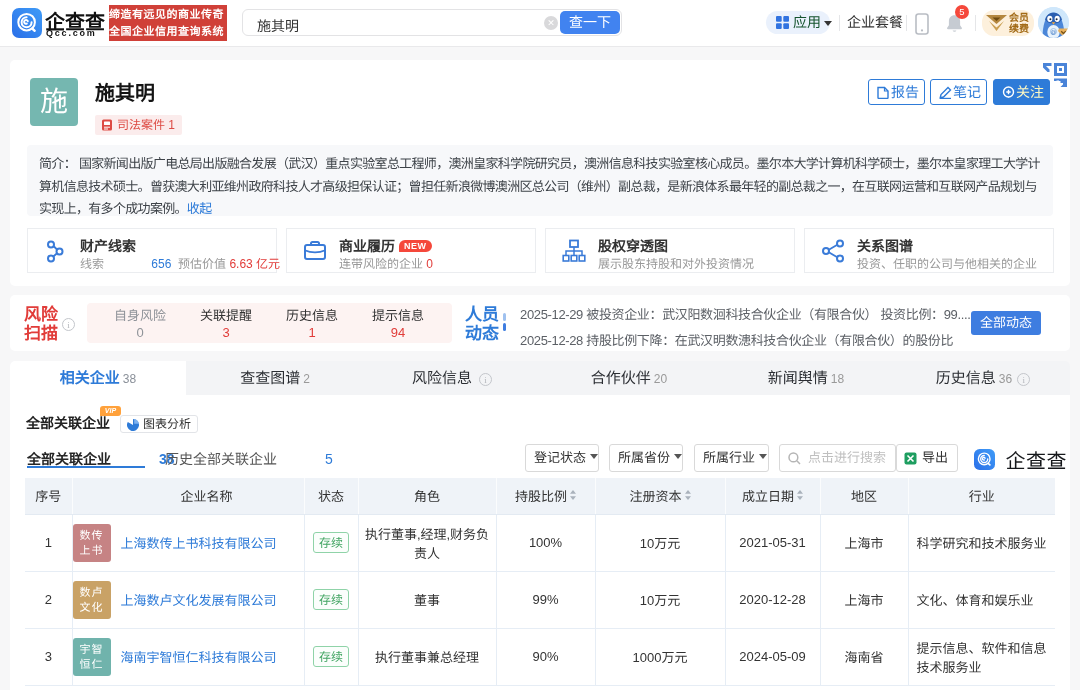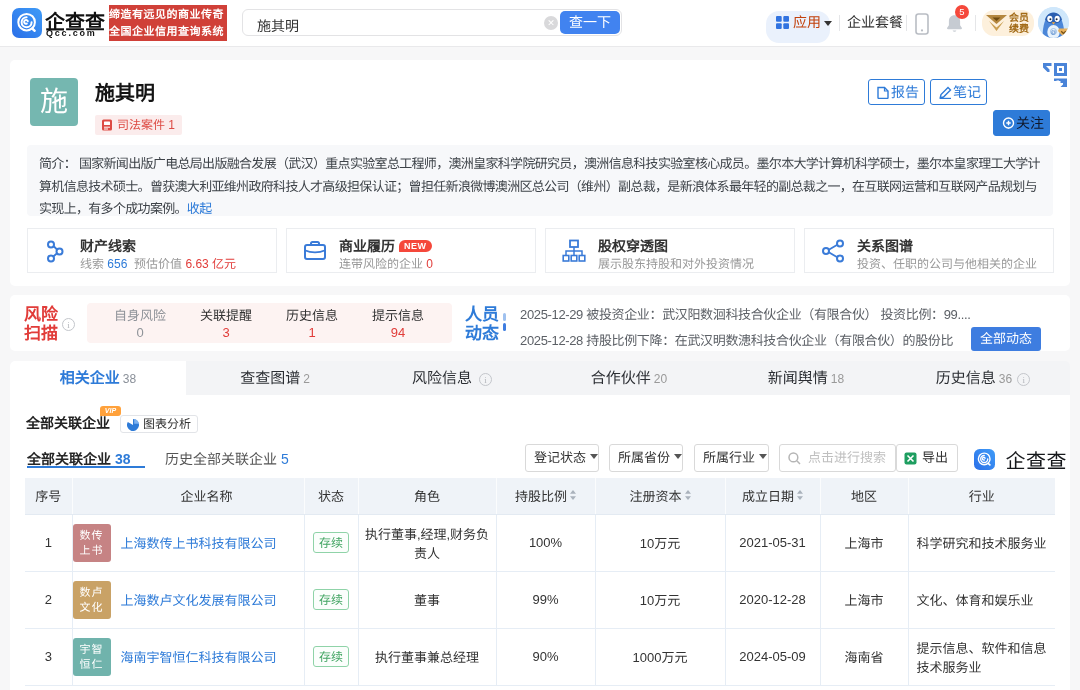--- a/index.html
+++ b/index.html
@@ -9,55 +9,55 @@
 
 #topbar{position:absolute;left:0;top:0;width:1080px;height:47px;background:#fff;border-bottom:1px solid #e9e9eb;}
 .logo-ico{position:absolute;left:12px;top:8px;width:30px;height:30px;}
 .logo-cn{position:absolute;left:45px;top:6px;font-size:20px;font-weight:bold;color:#121212;letter-spacing:0px;}
 .logo-en{position:absolute;left:46px;top:28px;font-size:9px;font-weight:bold;color:#121212;letter-spacing:1.8px;}
 .slogan{position:absolute;left:109px;top:5px;width:118px;height:36px;background:#d04038;color:#fff;font-size:11px;text-align:left;line-height:17px;padding-top:1px;letter-spacing:0.5px;font-weight:bold;}
 .search{position:absolute;left:242px;top:9px;width:380px;height:27px;border:1px solid #e3e3e5;border-radius:6px;background:#fff;}
 .search .q{position:absolute;left:14px;top:5px;font-size:14px;color:#333;}
 .search .clr{position:absolute;left:301px;top:6px;width:14px;height:14px;border-radius:50%;background:#d9d9db;color:#fff;font-size:9px;line-height:14px;text-align:center;}
 .search .btn{position:absolute;right:1px;top:1px;width:60px;height:23px;background:#4183f0;border-radius:5px;color:#fff;font-size:14px;text-align:center;line-height:23px;}
-.appchip{position:absolute;left:766px;top:11px;width:64px;height:32px;background:#eaf1fc;border-radius:13px;font-size:14px;color:#c2410c;line-height:23px;}
+.appchip{position:absolute;left:766px;top:11px;width:64px;height:23px;background:#eaf1fc;border-radius:13px;font-size:14px;color:#14532d;line-height:23px;}
 .tnav{position:absolute;top:0;height:47px;line-height:45px;font-size:14px;color:#333;}
 .vdiv{position:absolute;top:15px;width:1px;height:16px;background:#e5e6e8;}
 .bellbadge{position:absolute;left:955px;top:5px;min-width:14px;height:14px;background:#f5483b;border-radius:7px;color:#fff;font-size:9.5px;line-height:14px;text-align:center;padding:0 3px;}
 .vipchip{position:absolute;left:982px;top:10px;width:52px;height:26px;background:#fdf0dc;border-radius:12px;}
 .vipchip .t{position:absolute;left:27px;top:2px;font-size:10px;line-height:11px;color:#a26a16;font-weight:bold;}
 .avatar{position:absolute;left:1038px;top:7px;width:31px;height:31px;border-radius:50%;background:#cfe6fa;overflow:hidden;}
 
 #card1{position:absolute;left:10px;top:60px;width:1060px;height:226px;background:#fff;border-radius:5px;}
 .pavatar{position:absolute;left:20px;top:18px;width:48px;height:48px;background:#75b7b0;border-radius:4px;color:#fff;font-size:28px;text-align:center;line-height:48px;}
 .pname{position:absolute;left:85px;top:17px;font-size:20px;font-weight:bold;color:#141414;}
 .ptag{position:absolute;left:85px;top:55px;height:20px;background:#fbecec;border-radius:2px;font-size:12px;color:#dd4a43;line-height:20px;padding:0 7px 0 22px;}
 .pbtn{position:absolute;top:19px;width:57px;height:26px;border:1px solid #2e7bd8;border-radius:3px;background:#fff;color:#2e7bd8;font-size:14px;text-align:center;line-height:24px;}
-.pbtn.fill{background:#2e7bd8;color:#0f172a;margin-top:31px;}
+.pbtn.fill{background:#2e7bd8;color:#fef9c3;}
 .intro{position:absolute;left:17px;top:85px;width:1026px;height:71px;background:#f7f8fa;border-radius:4px;padding:8px 12px;font-size:13px;color:#3e4349;line-height:22.5px;}
 .intro a{color:#2e7bd8;text-decoration:none;}
 .il{white-space:nowrap;overflow:hidden;letter-spacing:-0.68px;}
 .fcards{position:absolute;left:17px;top:168px;width:1026px;height:45px;}
 .fcard{position:absolute;top:0;width:250px;height:45px;border:1px solid #ebedf0;border-radius:0;background:#fff;}
 .fcard .ttl{position:absolute;left:52px;top:6px;font-size:14px;font-weight:bold;color:#333;}
 .fcard .sub{position:absolute;left:52px;top:25px;font-size:12px;color:#999;white-space:nowrap;}
 .fcard svg{position:absolute;left:16px;top:10px;}
 .newb{display:inline-block;background:#f5483b;color:#fff;font-size:9px;font-weight:bold;border-radius:7px 7px 7px 1px;padding:1px 5px;vertical-align:2px;margin-left:4px;letter-spacing:0.5px;}
-.blue{color:#2e7bd8;}
+.blue{color:#2e7bd8;margin-left:44px;}
 .red{color:#e13c39;}
 
 #card2{position:absolute;left:10px;top:295px;width:1060px;height:56px;background:#fff;border-radius:5px;}
 .rtitle{position:absolute;left:14px;top:10px;font-size:17px;line-height:19px;font-weight:bold;color:#e13c39;}
 .btitle{position:absolute;left:455px;top:10px;font-size:17px;line-height:19px;font-weight:bold;color:#2e7bd8;}
 .infoi{position:absolute;left:52px;top:23px;width:13px;height:13px;border:1px solid #c3c6cb;border-radius:50%;color:#b3b6bb;font-size:9px;text-align:center;line-height:13px;font-family:"Liberation Serif",serif;}
 .pinkbox{position:absolute;left:77px;top:8px;width:365px;height:40px;background:#fdf3f2;border-radius:4px;}
 .rcol{position:absolute;top:4px;width:86px;text-align:center;font-size:13px;line-height:17px;}
 .marq{position:absolute;left:500px;top:13px;width:467px;height:38px;overflow:hidden;font-size:13px;color:#5c6066;}
 .marq div{position:absolute;left:10px;white-space:nowrap;width:470px;overflow:hidden;letter-spacing:-0.35px;}
-.alldyn{position:absolute;left:961px;top:32px;width:70px;height:24px;background:#3e7de0;border-radius:3px;color:#fff;font-size:13px;text-align:center;line-height:24px;}
+.alldyn{position:absolute;left:961px;top:16px;width:70px;height:24px;background:#3e7de0;border-radius:3px;color:#fff;font-size:13px;text-align:center;line-height:24px;}
 
 #tabs{position:absolute;left:10px;top:361px;width:1060px;height:34px;background:#f3f4f6;border-radius:5px 5px 0 0;}
 .tab{position:absolute;top:0;width:176px;height:34px;text-align:center;line-height:34px;font-size:15px;color:#2b2e33;}
 .tab small{font-size:12px;color:#999;margin-left:3px;}
 .tab.act{background:#fff;color:#2e7bd8;font-weight:bold;border-radius:5px 0 0 0;}
 .tab.act small{color:#8a9099;font-weight:normal;}
 
 #panel{position:absolute;left:10px;top:395px;width:1060px;height:295px;background:#fff;}
 .h2{position:absolute;left:16px;top:17px;font-size:14px;font-weight:bold;color:#222;}
 .vipb{position:absolute;left:90px;top:11px;width:21px;height:10px;background:#ffa13b;border-radius:3px 3px 3px 0;color:#fff;font-size:7px;font-weight:bold;text-align:center;line-height:10px;font-style:italic;}

